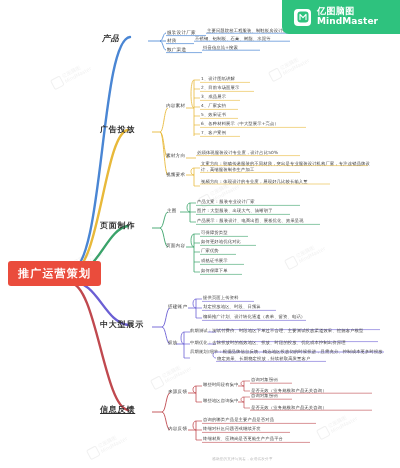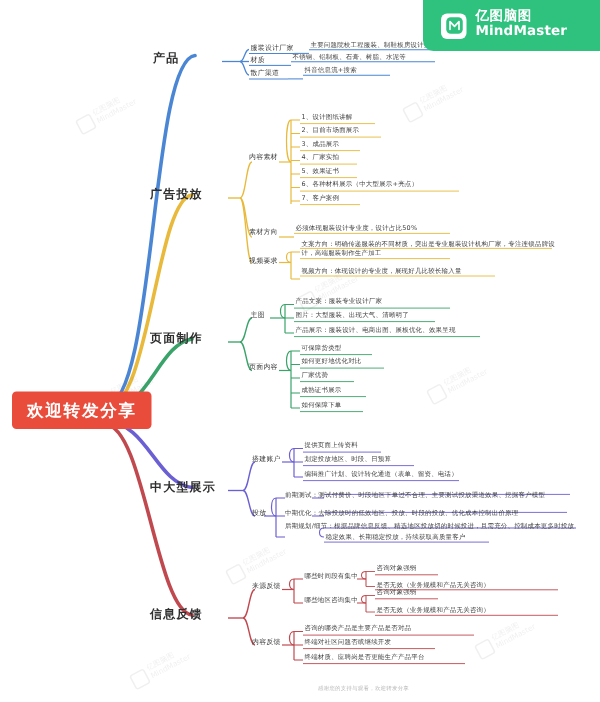--- a/index.html
+++ b/index.html
@@ -365,23 +365,23 @@
       <rect x="0.5" y="0.5" width="11" height="11" rx="3" fill="#2ec27e"></rect>
       <path d="M3 8.6 L3 3.4 L6 6.6 L9 3.4 L9 8.6" fill="none" stroke="#ffffff" stroke-width="1.1" stroke-linecap="round" stroke-linejoin="round"></path>
     </svg>
   </span>
   <span class="brand-text">
     <span class="brand-cn">亿图脑图</span>
     <span class="brand-en">MindMaster</span>
   </span>
 </div>
 
-<div class="node root-node" style="left:8px; top:261px;">欢迎转发分享</div>
-
-<div class="node l1-node" style="left:102px; top:35px;">产品</div>
+<div class="node root-node" style="left:8px; top:261px;">推广运营策划</div>
+
+<div class="node l1-node" style="left:102px; top:35px;font-style:italic;">产品</div>
 
 <div class="node l2-node" style="left:167px; top:31px;">服装设计厂家</div>
 <div class="node l3-node" style="left:207px; top:29px;">主要问题院校工程服装、制鞋板房设计招聘用</div>
 
 <div class="node l2-node" style="left:167px; top:39px;">材质</div>
 <div class="node l3-node" style="left:195px; top:37px;">不锈钢、铝制板、石膏、树脂、水泥等</div>
 
 <div class="node l2-node" style="left:167px; top:48px;">散广渠道</div>
 <div class="node l3-node" style="left:203px; top:46px;">抖音信息流+搜索</div>
 
@@ -423,21 +423,21 @@
 <div class="node l3-node" style="left:203px; top:296px;">提供页面上传资料</div>
 <div class="node l3-node" style="left:203px; top:305px;">划定投放地区、时段、日预算</div>
 <div class="node l3-node" style="left:203px; top:315px;">编辑推广计划、设计转化通道（表单、留资、电话）</div>
 
 <div class="node l2-node" style="left:168px; top:341px;">投放</div>
 <div class="node l3-node" style="left:190px; top:329px;">前期测试：测试付费价、时段地区下单过不合理、主要测试投放渠道效果、挖掘客户模型</div>
 <div class="node l3-node" style="left:190px; top:341px;">中期优化：去除投放时的低效地区、投放、时段的投放、优化成本控制出价原理</div>
 <div class="node l3-node" style="left:190px; top:350px;">后期规划/细节：根据品牌信息反馈、精选地区投放切的时候投进，且需充分、控制成本更多时投放</div>
 <div class="node l3-node" style="left:217px; top:357px;">稳定效果、长期稳定投放，持续获取高质量客户</div>
 
-<div class="node l1-node" style="left:100px; top:406px;">信息反馈</div>
+<div class="node l1-node" style="left:100px; top:406px;text-decoration:underline;">信息反馈</div>
 
 <div class="node l2-node" style="left:168px; top:390px;">来源反馈</div>
 <div class="node l3-node" style="left:203px; top:383px;">哪些时间段有集中</div>
 <div class="node l3-node" style="left:251px; top:378px;">咨询对象强弱</div>
 <div class="node l3-node" style="left:251px; top:389px;">是否无效（业务规模和产品无关咨询）</div>
 <div class="node l3-node" style="left:203px; top:399px;">哪些地区咨询集中</div>
 <div class="node l3-node" style="left:251px; top:394px;">咨询对象强弱</div>
 <div class="node l3-node" style="left:251px; top:406px;">是否无效（业务规模和产品无关咨询）</div>
 
 <div class="node l2-node" style="left:168px; top:427px;">内容反馈</div>

